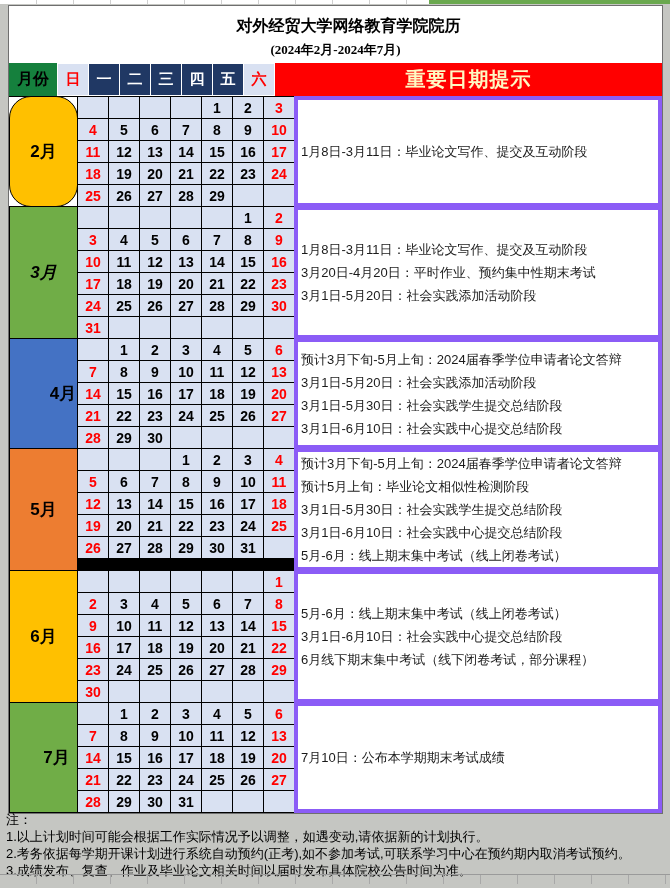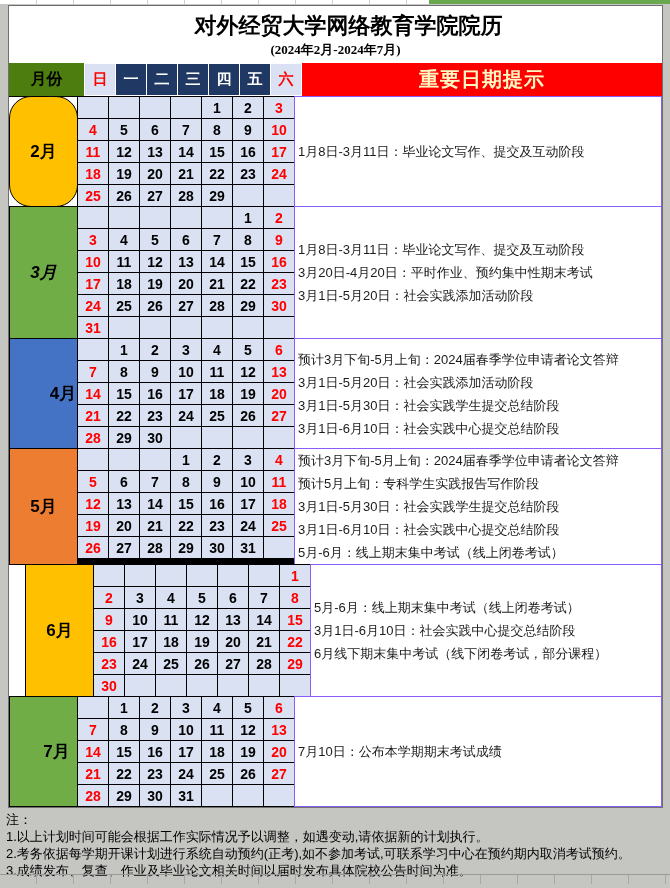--- a/index.html
+++ b/index.html
@@ -15,25 +15,25 @@
   }
   .green-line{position:absolute;top:0;left:429px;width:241px;height:4px;background:#6aa84f;}
   .calendar{
     position:absolute;left:8px;top:5px;width:655px;background:#fff;
     border:1px solid #6f6f6f;box-sizing:border-box;
   }
   .title{
     text-align:center;height:57px;box-sizing:border-box;padding-top:8px;
     font-family:"Liberation Serif","DejaVu Serif",serif;font-weight:bold;line-height:24px;
   }
-  .title .l1{font-size:22px;padding-left:26px;}
+  .title .l1{font-size:16px;padding-left:26px;}
   .title .l2{font-size:13px;}
   .header-row{display:flex;height:33px;border-bottom:1px solid #000;}
   .month-hdr{
-    width:75px;box-sizing:border-box;background:#4d7c0f;
+    width:48px;box-sizing:border-box;background:#15803d;
     display:flex;align-items:center;justify-content:center;
     font-weight:bold;font-size:16px;color:#000;
   }
   .weekdays{
     width:218px;box-sizing:border-box;display:grid;
     grid-template-columns:repeat(7,30px);gap:1px;padding:1px;background:#fff;
   }
   .wd{display:flex;align-items:center;justify-content:center;font-weight:bold;font-size:15px;}
   .wd.weekday{background:#203864;color:#fff;}
   .wd.weekend{background:#D9E1F2;color:#f00;}
@@ -54,21 +54,21 @@
     width:218px;box-sizing:border-box;display:grid;
     grid-template-columns:repeat(7,30px);grid-auto-rows:21px;
     gap:1px;padding:1px;background:#000;
   }
   .day{
     background:#D9E1F2;display:flex;align-items:center;justify-content:center;
     font-weight:bold;font-size:14px;color:#000;
   }
   .day.weekend{color:#f00;}
   .notes-cell{
-    flex:1;box-sizing:border-box;border:1px solid #8b5cf6;margin-left:-1px;
+    flex:1;box-sizing:border-box;border:4px solid #8b5cf6;margin-left:-1px;
     background:#fff;display:flex;flex-direction:column;justify-content:center;
     padding-left:3px;font-size:13px;line-height:23px;color:#1a1a1a;
   }
   .note-line{white-space:nowrap;}
   .footnotes{
     position:absolute;left:6px;top:811px;width:660px;
     font-size:13px;line-height:17px;color:#000;
   }
   .bottom-grid{
     position:absolute;left:0;top:874px;width:670px;height:9px;
@@ -276,28 +276,28 @@
           <div class="day weekend">26</div>
           <div class="day">27</div>
           <div class="day">28</div>
           <div class="day">29</div>
           <div class="day">30</div>
           <div class="day">31</div>
           <div class="day weekend"></div>
         </div>
         <div class="notes-cell">
           <div class="note-line">预计3月下旬-5月上旬：2024届春季学位申请者论文答辩</div>
-          <div class="note-line">预计5月上旬：专科学生实践报告写作阶段</div>
+          <div class="note-line">预计5月上旬：毕业论文相似性检测阶段</div>
           <div class="note-line">3月1日-5月30日：社会实践学生提交总结阶段</div>
           <div class="note-line">3月1日-6月10日：社会实践中心提交总结阶段</div>
           <div class="note-line">5月-6月：线上期末集中考试（线上闭卷考试）</div>
         </div>
       </div>
       <div class="month-row">
-        <div class="month-cell" style="background: rgb(255, 192, 0); margin-left: 16px;">6月</div>
+        <div class="month-cell" style="background: rgb(255, 192, 0);">6月</div>
         <div class="weeks-grid">
           <div class="day weekend"></div>
           <div class="day"></div>
           <div class="day"></div>
           <div class="day"></div>
           <div class="day"></div>
           <div class="day"></div>
           <div class="day weekend">1</div>
           <div class="day weekend">2</div>
           <div class="day">3</div>

